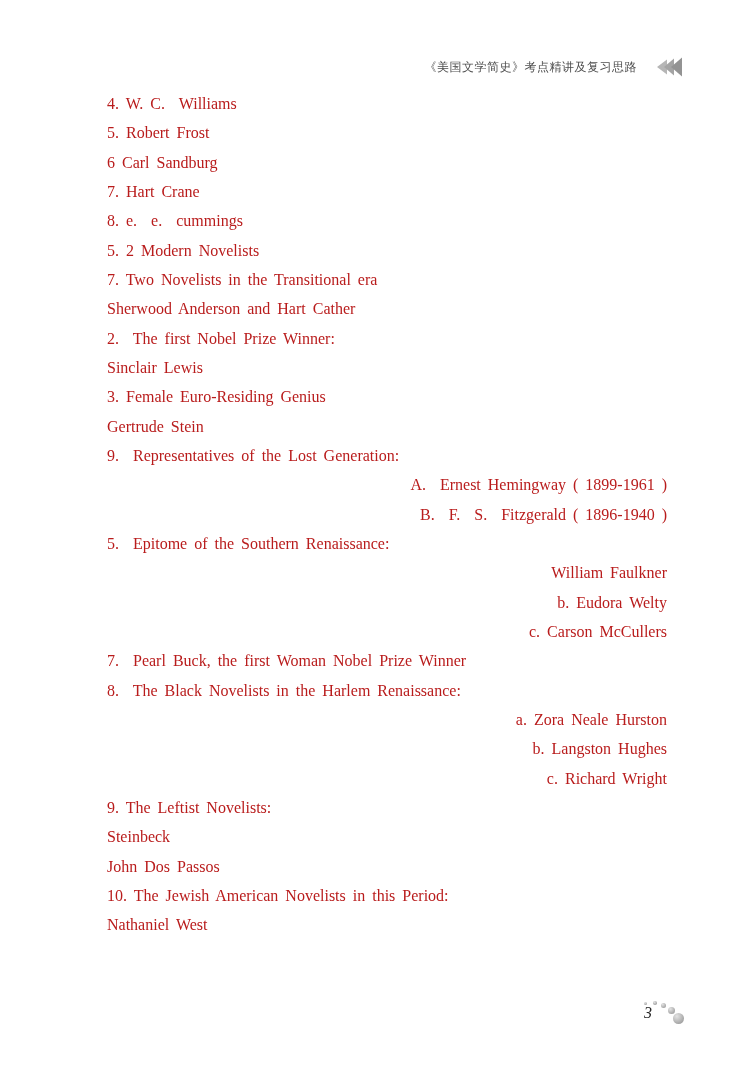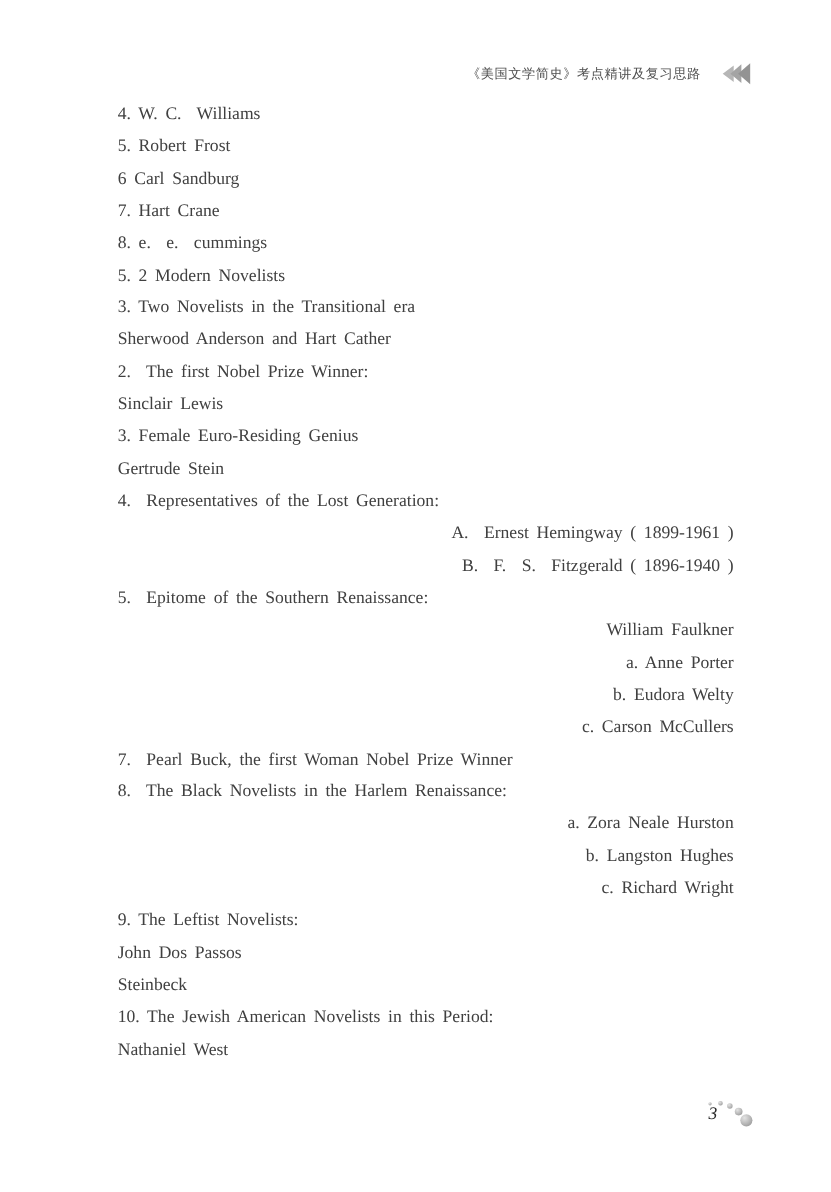--- a/index.html
+++ b/index.html
@@ -34,21 +34,21 @@
   .content {
     position: absolute;
     left: 107px;
     top: 89px;
     width: 560px;
   }
   .line {
     height: 29.33px;
     line-height: 29.33px;
     font-size: 16px;
-    color: #404040;
+    color: #b91c1c;
     white-space: pre;
     word-spacing: 3px;
   }
   .line.indent { padding-left: 24px; text-align: right; }
 
   
   .footer-num {
     position: absolute;
     left: 644px;
     top: 1004px;
@@ -83,42 +83,41 @@
     </span>
   </div>
 
   <div class="content" id="content">
       <div class="line">4. W. C.  Williams</div>
       <div class="line">5. Robert Frost</div>
       <div class="line">6 Carl Sandburg</div>
       <div class="line">7. Hart Crane</div>
       <div class="line">8. e.  e.  cummings</div>
       <div class="line">5. 2 Modern Novelists</div>
-      <div class="line">3. Two Novelists in the Transitional era</div>
+      <div class="line">7. Two Novelists in the Transitional era</div>
       <div class="line">Sherwood Anderson and Hart Cather</div>
       <div class="line">2.  The first Nobel Prize Winner:</div>
       <div class="line">Sinclair Lewis</div>
       <div class="line">3. Female Euro-Residing Genius</div>
       <div class="line">Gertrude Stein</div>
-      <div class="line">4.  Representatives of the Lost Generation:</div>
+      <div class="line">9.  Representatives of the Lost Generation:</div>
       <div class="line indent">A.  Ernest Hemingway ( 1899-1961 )</div>
       <div class="line indent">B.  F.  S.  Fitzgerald ( 1896-1940 )</div>
       <div class="line">5.  Epitome of the Southern Renaissance:</div>
       <div class="line indent">William Faulkner</div>
-      <div class="line indent">a. Anne Porter</div>
       <div class="line indent">b. Eudora Welty</div>
       <div class="line indent">c. Carson McCullers</div>
       <div class="line">7.  Pearl Buck, the first Woman Nobel Prize Winner</div>
       <div class="line">8.  The Black Novelists in the Harlem Renaissance:</div>
       <div class="line indent">a. Zora Neale Hurston</div>
       <div class="line indent">b. Langston Hughes</div>
       <div class="line indent">c. Richard Wright</div>
       <div class="line">9. The Leftist Novelists:</div>
+      <div class="line">Steinbeck</div>
       <div class="line">John Dos Passos</div>
-      <div class="line">Steinbeck</div>
       <div class="line">10. The Jewish American Novelists in this Period:</div>
       <div class="line">Nathaniel West</div>
     </div>
 
   <span class="footer-num">3</span>
 
   <span class="dot d1"></span>
   <span class="dot d2"></span>
   <span class="dot d3"></span>
   <span class="dot d4"></span>

